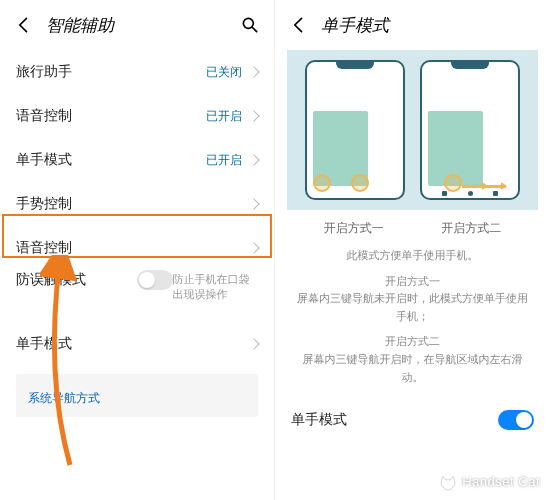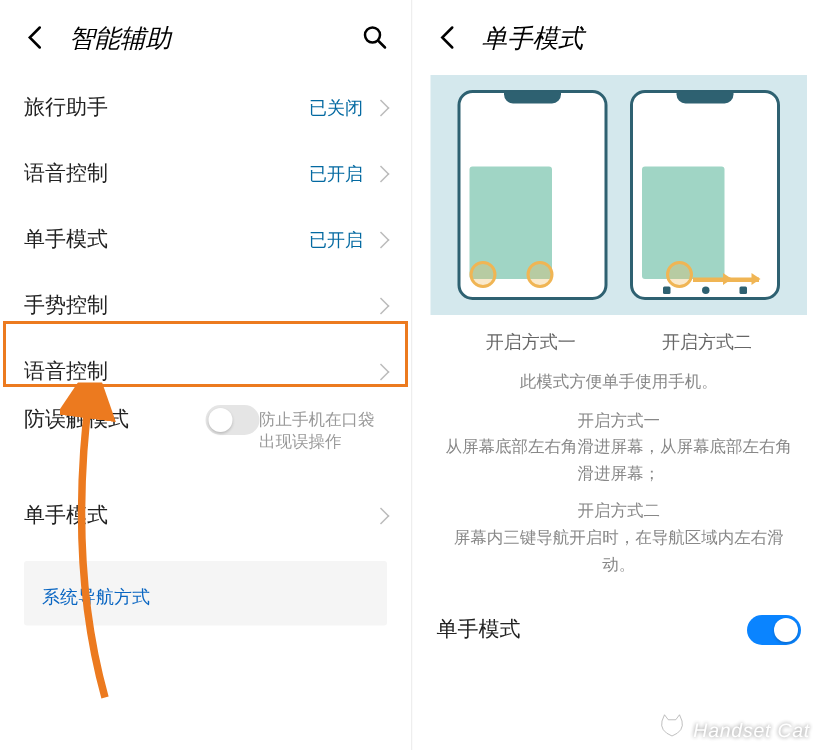--- a/index.html
+++ b/index.html
@@ -38,21 +38,21 @@
 .swoosh.l { left: 6px; }
 .swoosh.r { right: 34px; }
 .arrow-h { position: absolute; bottom: 10px; height: 3px; background: #f0b554; }
 .arrow-h.a1 { left: 40px; width: 25px; }
 .arrow-h.a2 { right: 12px; width: 22px; }
 .arrow-h::after { content: ""; position: absolute; right: -1px; top: -3px; border-left: 6px solid #f0b554; border-top: 4.5px solid transparent; border-bottom: 4.5px solid transparent; }
 .caption-row { display: flex; justify-content: space-around; padding: 10px 20px 6px; }
 .caption { font-size: 12px; color: #666; }
 .desc { padding: 4px 18px; font-size: 11px; color: #888; line-height: 1.6; text-align: center; }
 .desc-head { font-size: 11px; color: #888; }
-.watermark { position: absolute; bottom: 6px; right: 10px; display: flex; align-items: flex-end; gap: 4px; opacity: 0.85; font-style: italic; }
+.watermark { position: absolute; bottom: 6px; right: 10px; display: flex; align-items: flex-start; gap: 4px; opacity: 0.85; }
 .watermark-text { font-size: 13px; color: #fff; text-shadow: 0 0 3px rgba(0,0,0,0.6); letter-spacing: 0.5px; }
 .cat-icon { width: 20px; height: 20px; }
 </style>
 </head>
 <body>
 
 <div class="pane pane-left">
   <div class="header">
     <span class="back-icon">
       <svg viewBox="0 0 24 24" width="20" height="20">
@@ -148,21 +148,21 @@
   </div>
 
   <div class="caption-row">
     <span class="caption">开启方式一</span>
     <span class="caption">开启方式二</span>
   </div>
 
   <div class="desc">此模式方便单手使用手机。</div>
   <div class="desc">
     <div class="desc-head">开启方式一</div>
-    <div>从屏幕底部左右角滑进屏幕，从屏幕底部左右角滑进屏幕；</div>
+    <div>屏幕内三键导航未开启时，此模式方便单手使用手机；</div>
   </div>
   <div class="desc">
     <div class="desc-head">开启方式二</div>
     <div>屏幕内三键导航开启时，在导航区域内左右滑动。</div>
   </div>
 
   <div class="row" style="margin-top:8px;">
     <span class="row-label">单手模式</span>
     <span class="toggle-on"></span>
   </div>

